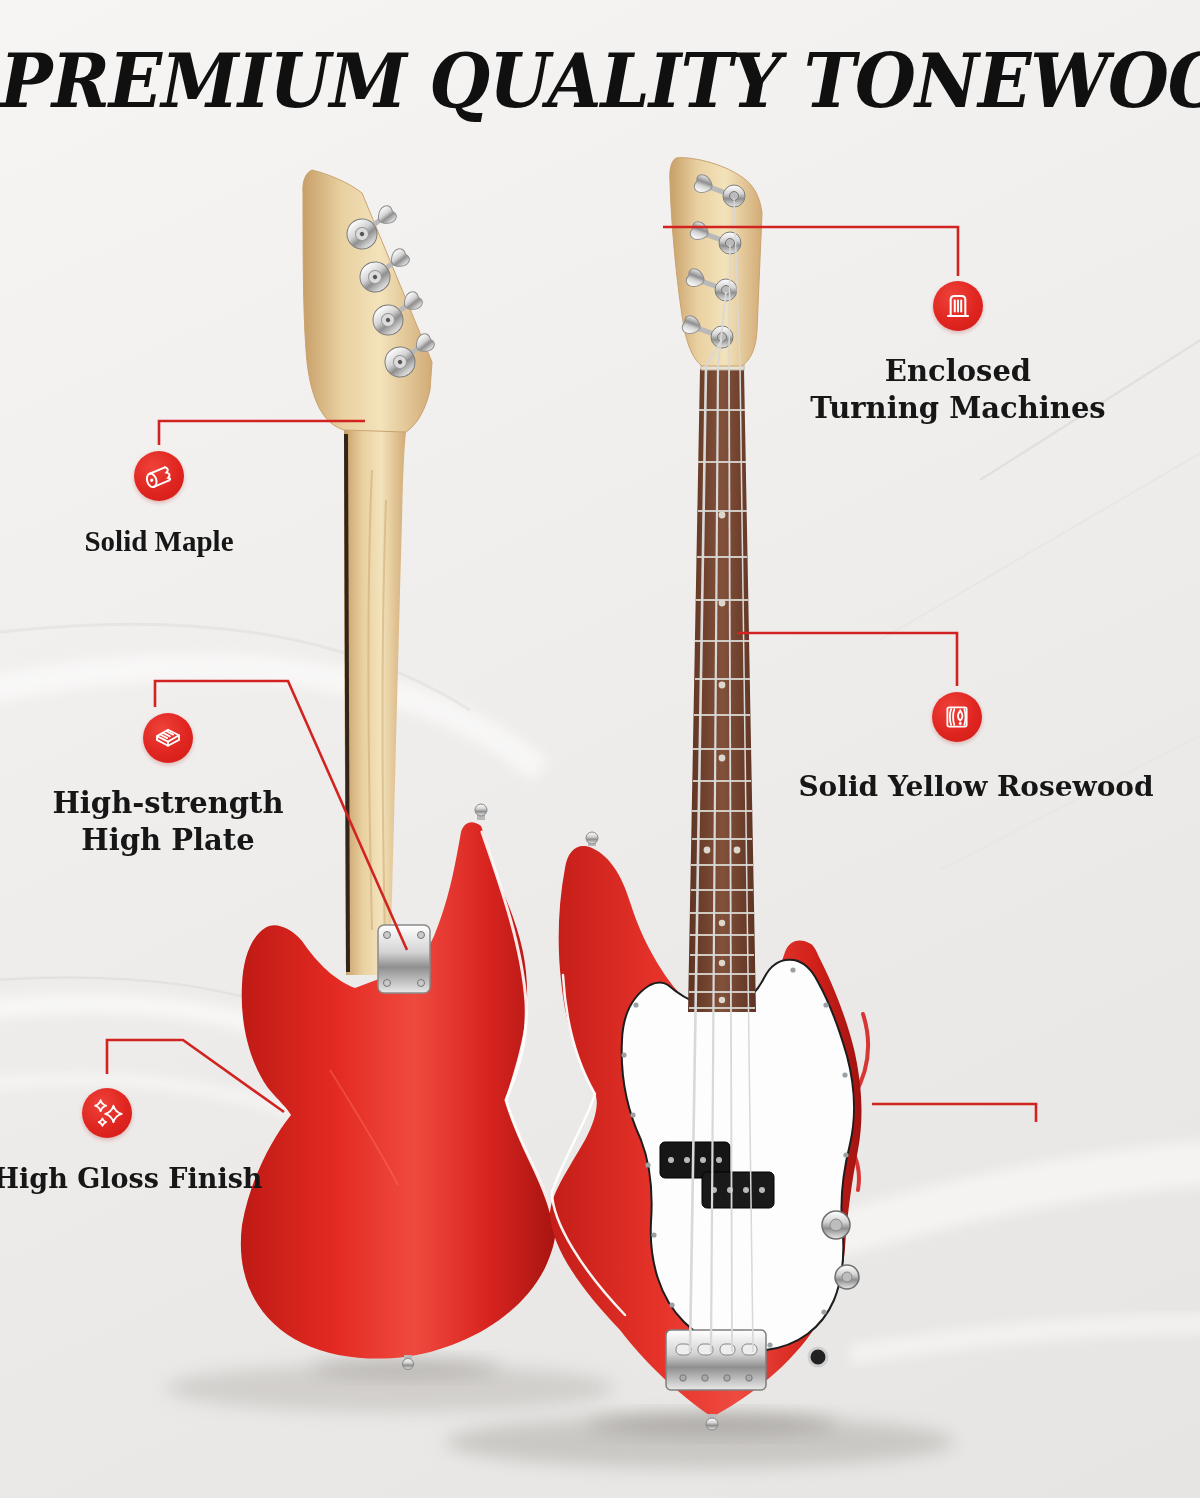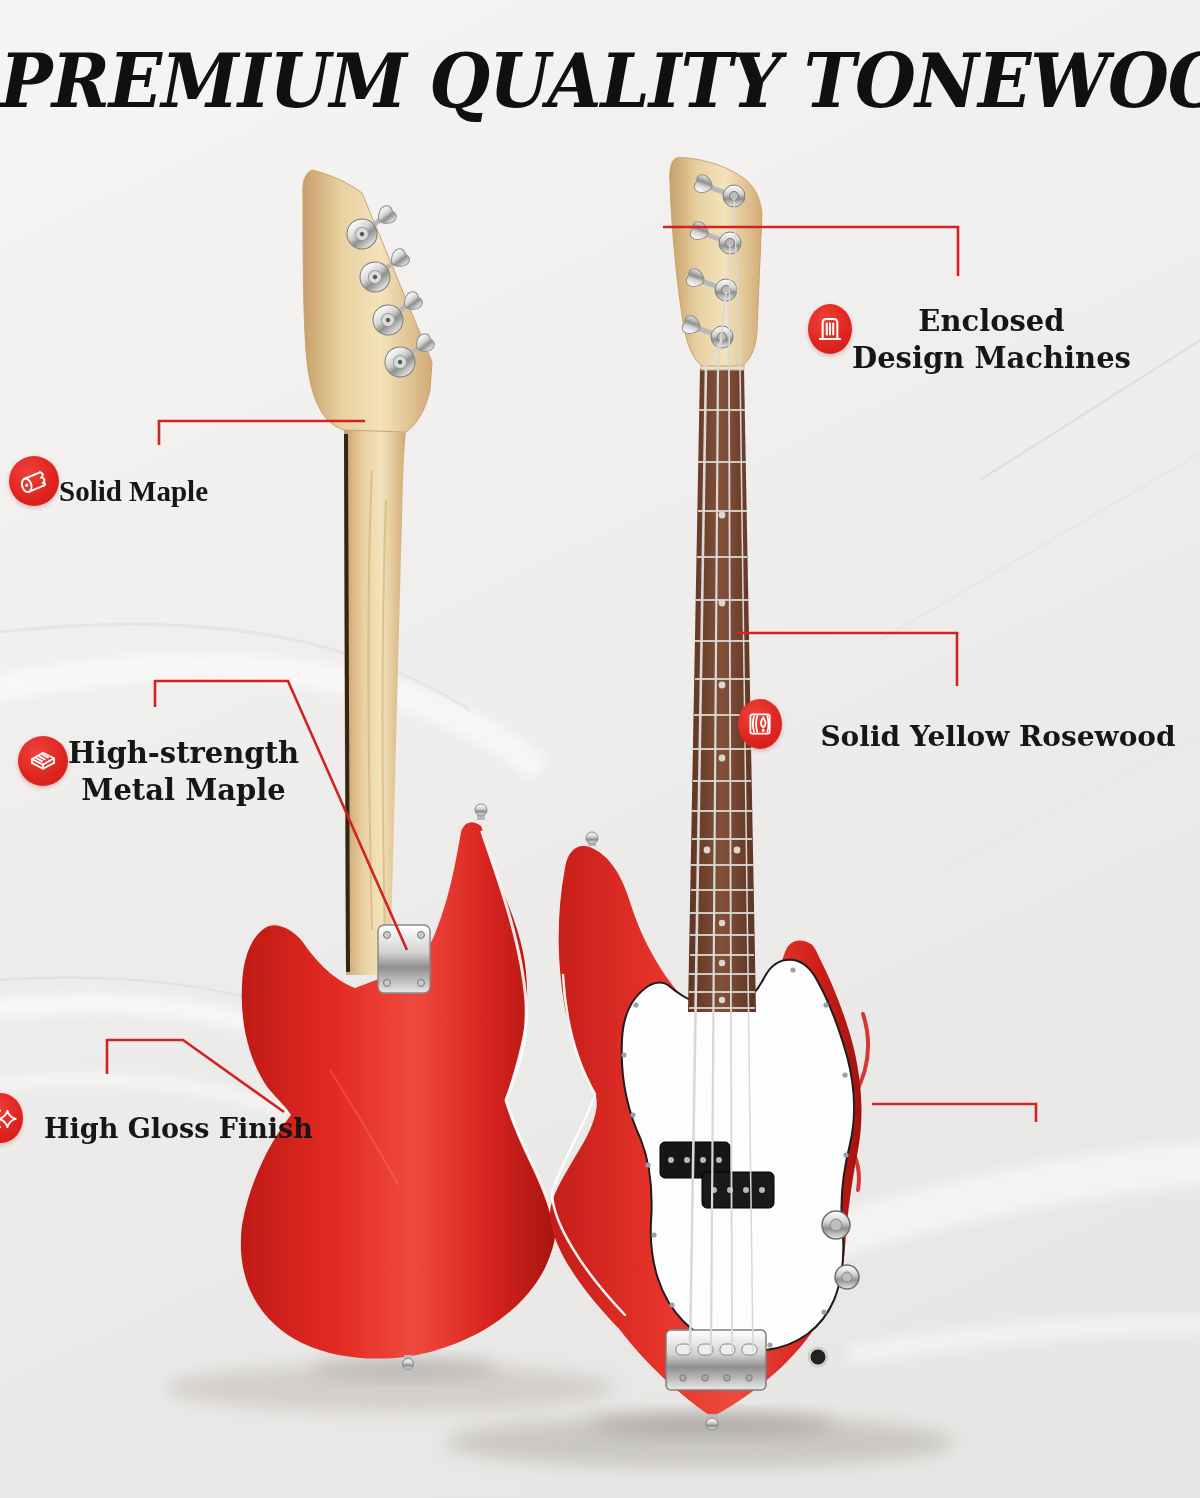--- a/index.html
+++ b/index.html
@@ -3,21 +3,21 @@
 <meta charset="utf-8">
 <style>
   html,body{margin:0;padding:0;background:#dcdad8;}
   .stage{position:relative;width:1200px;height:1498px;overflow:hidden;
     background:linear-gradient(155deg,#f6f5f4 0%,#f1efee 35%,#ebe9e7 70%,#e7e5e3 100%);
     font-family:"DejaVu Serif","Liberation Serif",serif;}
   .bg-art,.guitar-art,.lines-art{position:absolute;left:0;top:0;width:1200px;height:1498px;}
   .title{position:absolute;left:0;top:40px;width:1200px;margin:0;text-align:center;
     font-family:"DejaVu Serif","Liberation Serif",serif;font-style:italic;font-weight:bold;
     font-size:70px;letter-spacing:-1px;color:#101010;white-space:nowrap;transform:scaleY(1.06);}
-  .callout{position:absolute;display:flex;flex-direction:row;align-items:center;}
+  .callout{position:absolute;display:flex;flex-direction:column;align-items:center;}
   .badge{width:50px;height:50px;border-radius:50%;display:flex;align-items:center;justify-content:center;
     background:radial-gradient(circle at 38% 32%,#ee423a,#e02520 55%,#ce1b17 100%);
     box-shadow:0 2px 4px rgba(160,20,16,.25);}
   .badge svg{width:44px;height:44px;}
   .label{margin-top:22px;font-weight:bold;font-size:29px;line-height:37px;color:#161616;
     text-align:center;white-space:nowrap;}
   .co-turning{left:808px;top:281px;width:300px;}
   .co-maple{left:9px;top:451px;width:300px;font-family:Liberation Serif, serif;}
   .co-plate{left:18px;top:713px;width:300px;}
   .co-rosewood{left:787px;top:692px;width:340px;justify-content:center;}
@@ -353,21 +353,21 @@
   <div class="callout co-turning">
     <div class="badge">
       <svg viewBox="0 0 48 48" fill="none" stroke="#fff" stroke-width="2.2" stroke-linecap="round">
         <path d="M 13,35 H 35"></path>
           <path d="M 16,35 V 17 Q 16,13 20,13 H 28 Q 32,13 32,17 V 35"></path>
         <path d="M 20.5,18 V 30 M 24,18 V 30 M 27.5,18 V 30"></path>
       </svg>
     </div>
     <div class="label">
       <div>Enclosed</div>
-      <div>Design Machines</div>
+      <div>Turning Machines</div>
     </div>
   </div>
 
   <div class="callout co-maple">
     <div class="badge">
       <svg viewBox="0 0 48 48" fill="none" stroke="#fff" stroke-width="2.2" stroke-linecap="round">
         <g transform="rotate(-18 24 24)">
           <ellipse cx="15" cy="26" rx="5" ry="7.5"></ellipse>
             <circle cx="15" cy="26" r="1.8" fill="#fff" stroke="none"></circle>
           <path d="M 15,18.5 L 33,17 M 15,33.5 L 33,32"></path>
@@ -384,21 +384,21 @@
     <div class="badge">
       <svg viewBox="0 0 48 48" fill="none" stroke="#fff" stroke-width="2" stroke-linecap="round" stroke-linejoin="round">
         <path d="M 12,22 L 24,15 L 36,21 L 24,28 Z"></path>
         <path d="M 19,18.5 L 26,22.2 M 22.5,16.6 L 29.5,20.3 M 16,20.4 L 23,24.1"></path>
         <path d="M 12,26 L 24,32.5 L 36,26"></path>
         <path d="M 12,22 V 26 M 36,21 V 26 M 24,28 V 32.5"></path>
       </svg>
     </div>
     <div class="label">
       <div>High-strength</div>
-      <div>Metal Maple</div>
+      <div>High Plate</div>
     </div>
   </div>
 
   <div class="callout co-rosewood">
     <div class="badge">
       <svg viewBox="0 0 48 48" fill="none" stroke="#fff" stroke-width="2" stroke-linecap="round">
         <rect x="13.5" y="13.5" width="21" height="21" rx="2"></rect>
         <path d="M 17.5,15.5 C 15.8,20 15.8,28 17.5,32.5 M 21,15.5 C 19.3,20 19.3,28 21,32.5"></path>
         <path d="M 27.5,17 C 24.5,21 24,25 27.5,28 C 31,25 30.5,21 27.5,17 Z"></path>
         <circle cx="27.5" cy="31" r="1.6" fill="#fff" stroke="none"></circle>

